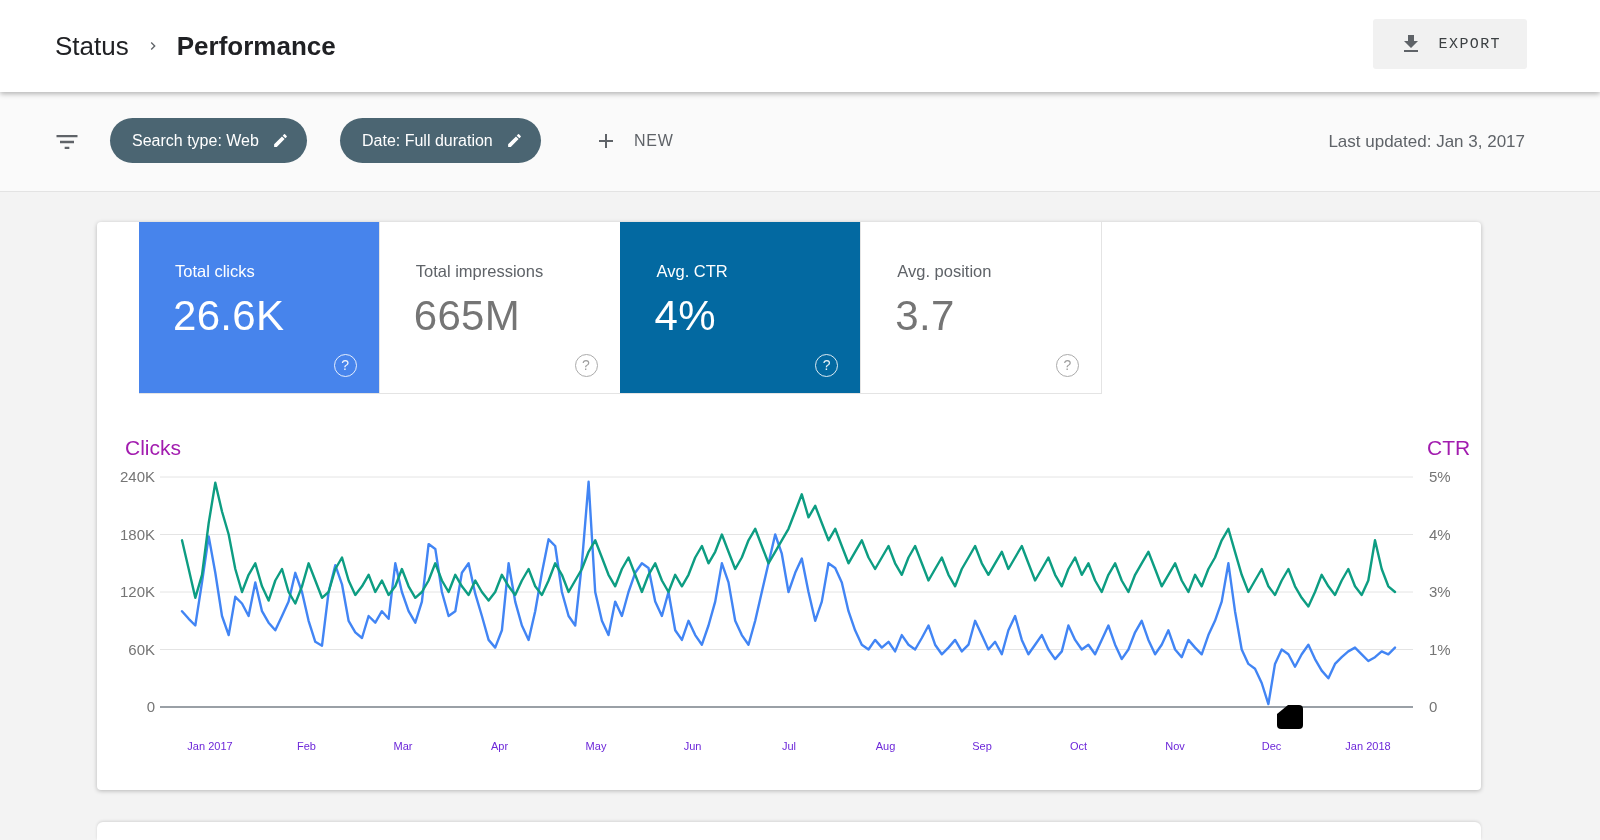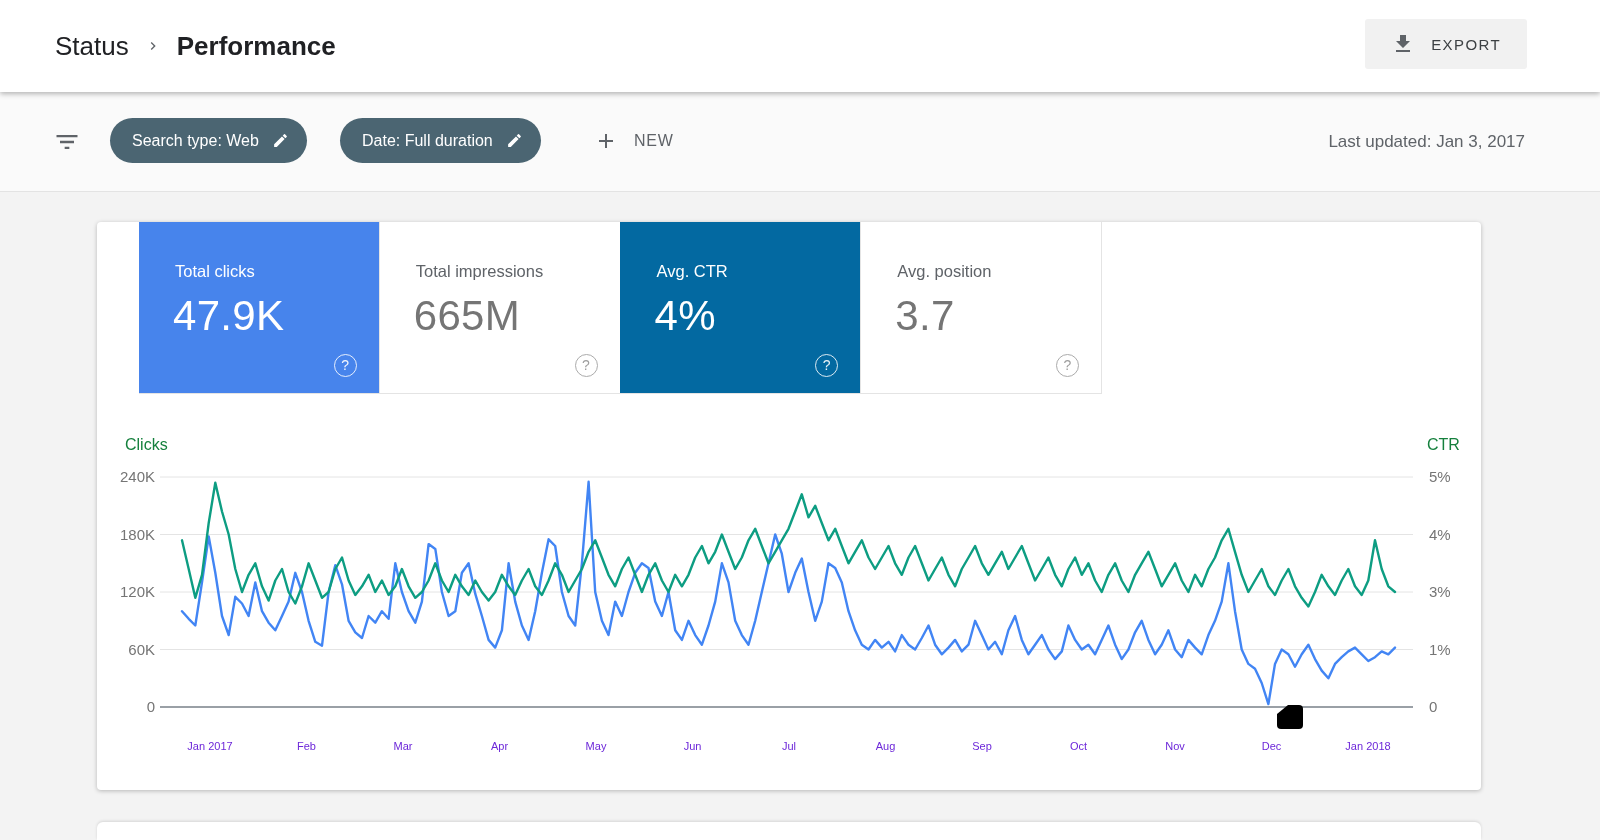--- a/index.html
+++ b/index.html
@@ -8,21 +8,21 @@
 
   
   .header{position:absolute;top:0;left:0;right:0;height:92px;background:#fff;
           box-shadow:0 2px 5px rgba(0,0,0,.28);z-index:5;padding-left:37px;}
   .breadcrumb{position:absolute;left:55px;top:0;height:92px;display:flex;align-items:center;gap:16px;}
   .crumb-root{font-size:26px;color:#202124;cursor:pointer;}
   .crumb-current{font-size:26px;font-weight:700;color:#202124;}
   .chev{width:16px;height:16px;fill:#5f6368;}
   .export-btn{position:absolute;right:73px;top:19px;height:50px;padding:0 26px;display:flex;
               align-items:center;gap:16px;background:#f1f1f1;border:none;border-radius:3px;
-              font-family:Liberation Sans, sans-serif;font-size:15px;font-weight:500;letter-spacing:1.4px;color:#3c4043;cursor:pointer;}
+              font-family:Liberation Mono, monospace;font-size:15px;font-weight:500;letter-spacing:1.4px;color:#3c4043;cursor:pointer;}
   .export-btn svg{width:24px;height:24px;fill:#5f6368;}
 
   
   .filterbar{position:absolute;top:92px;left:0;right:0;height:99px;background:#fafafa;
              border-bottom:1px solid #e3e3e3;z-index:4;}
   .filter-icon{position:absolute;left:53px;top:36px;width:28px;height:28px;fill:#5f6368;cursor:pointer;}
   .chip{position:absolute;top:26px;height:45px;border-radius:23px;background:#4b6572;color:#fff;
         display:flex;align-items:center;gap:13px;padding:0 18px 0 22px;font-size:16px;cursor:pointer;border:none;font-family:inherit;}
   .chip svg{width:17px;height:17px;fill:#fff;}
   .chip-search{left:110px;}
@@ -47,21 +47,21 @@
   .tile-label{position:absolute;left:36px;top:40px;font-size:16.5px;color:#5f6368;}
   .tile-value{position:absolute;left:34px;top:70px;font-size:42px;color:#757575;letter-spacing:.3px;}
   .tile.colored{border-left-color:transparent;}
   .tile.colored .tile-label,.tile.colored .tile-value{color:#fff;}
   .help{position:absolute;right:22px;bottom:16px;width:21px;height:21px;border:1.6px solid #ababab;
         border-radius:50%;color:#9e9e9e;font-size:14px;line-height:21px;text-align:center;cursor:pointer;}
   .tile.colored .help{border-color:rgba(255,255,255,.85);color:rgba(255,255,255,.92);}
 
   
   .chart{position:absolute;inset:0;}
-  .axis-title{position:absolute;top:214px;font-size:16px;color:#15803d;}
+  .axis-title{position:absolute;top:214px;font-size:21px;color:#a21caf;}
   .axis-title.left{left:28px;}
   .axis-title.right{left:1330px;}
   .tick-left{position:absolute;left:0;width:58px;text-align:right;font-size:15px;color:#757575;}
   .tick-right{position:absolute;left:1332px;font-size:15px;color:#757575;}
   .x-label{position:absolute;top:518px;transform:translateX(-50%);font-size:11px;color:#6d28d9;white-space:nowrap;}
   svg.plot{position:absolute;left:0;top:0;width:1384px;height:568px;}
   .cursor-flag{position:absolute;left:1178px;top:481px;width:30px;height:28px;}
 </style>
 </head>
 <body>
@@ -107,21 +107,21 @@
       <span>NEW</span>
     </button>
     <span class="last-updated">Last updated: Jan 3, 2017</span>
   </div>
 
   <div class="card chart-card">
 
     <div class="tiles">
       <div class="tile colored" style="background: rgb(71, 132, 236);">
         <span class="tile-label">Total clicks</span>
-        <span class="tile-value">47.9K</span>
+        <span class="tile-value">26.6K</span>
         <span class="help">?</span>
       </div>
       <div class="tile">
         <span class="tile-label">Total impressions</span>
         <span class="tile-value">665M</span>
         <span class="help">?</span>
       </div>
       <div class="tile colored" style="background: #0369a1;">
         <span class="tile-label">Avg. CTR</span>
         <span class="tile-value">4%</span>

